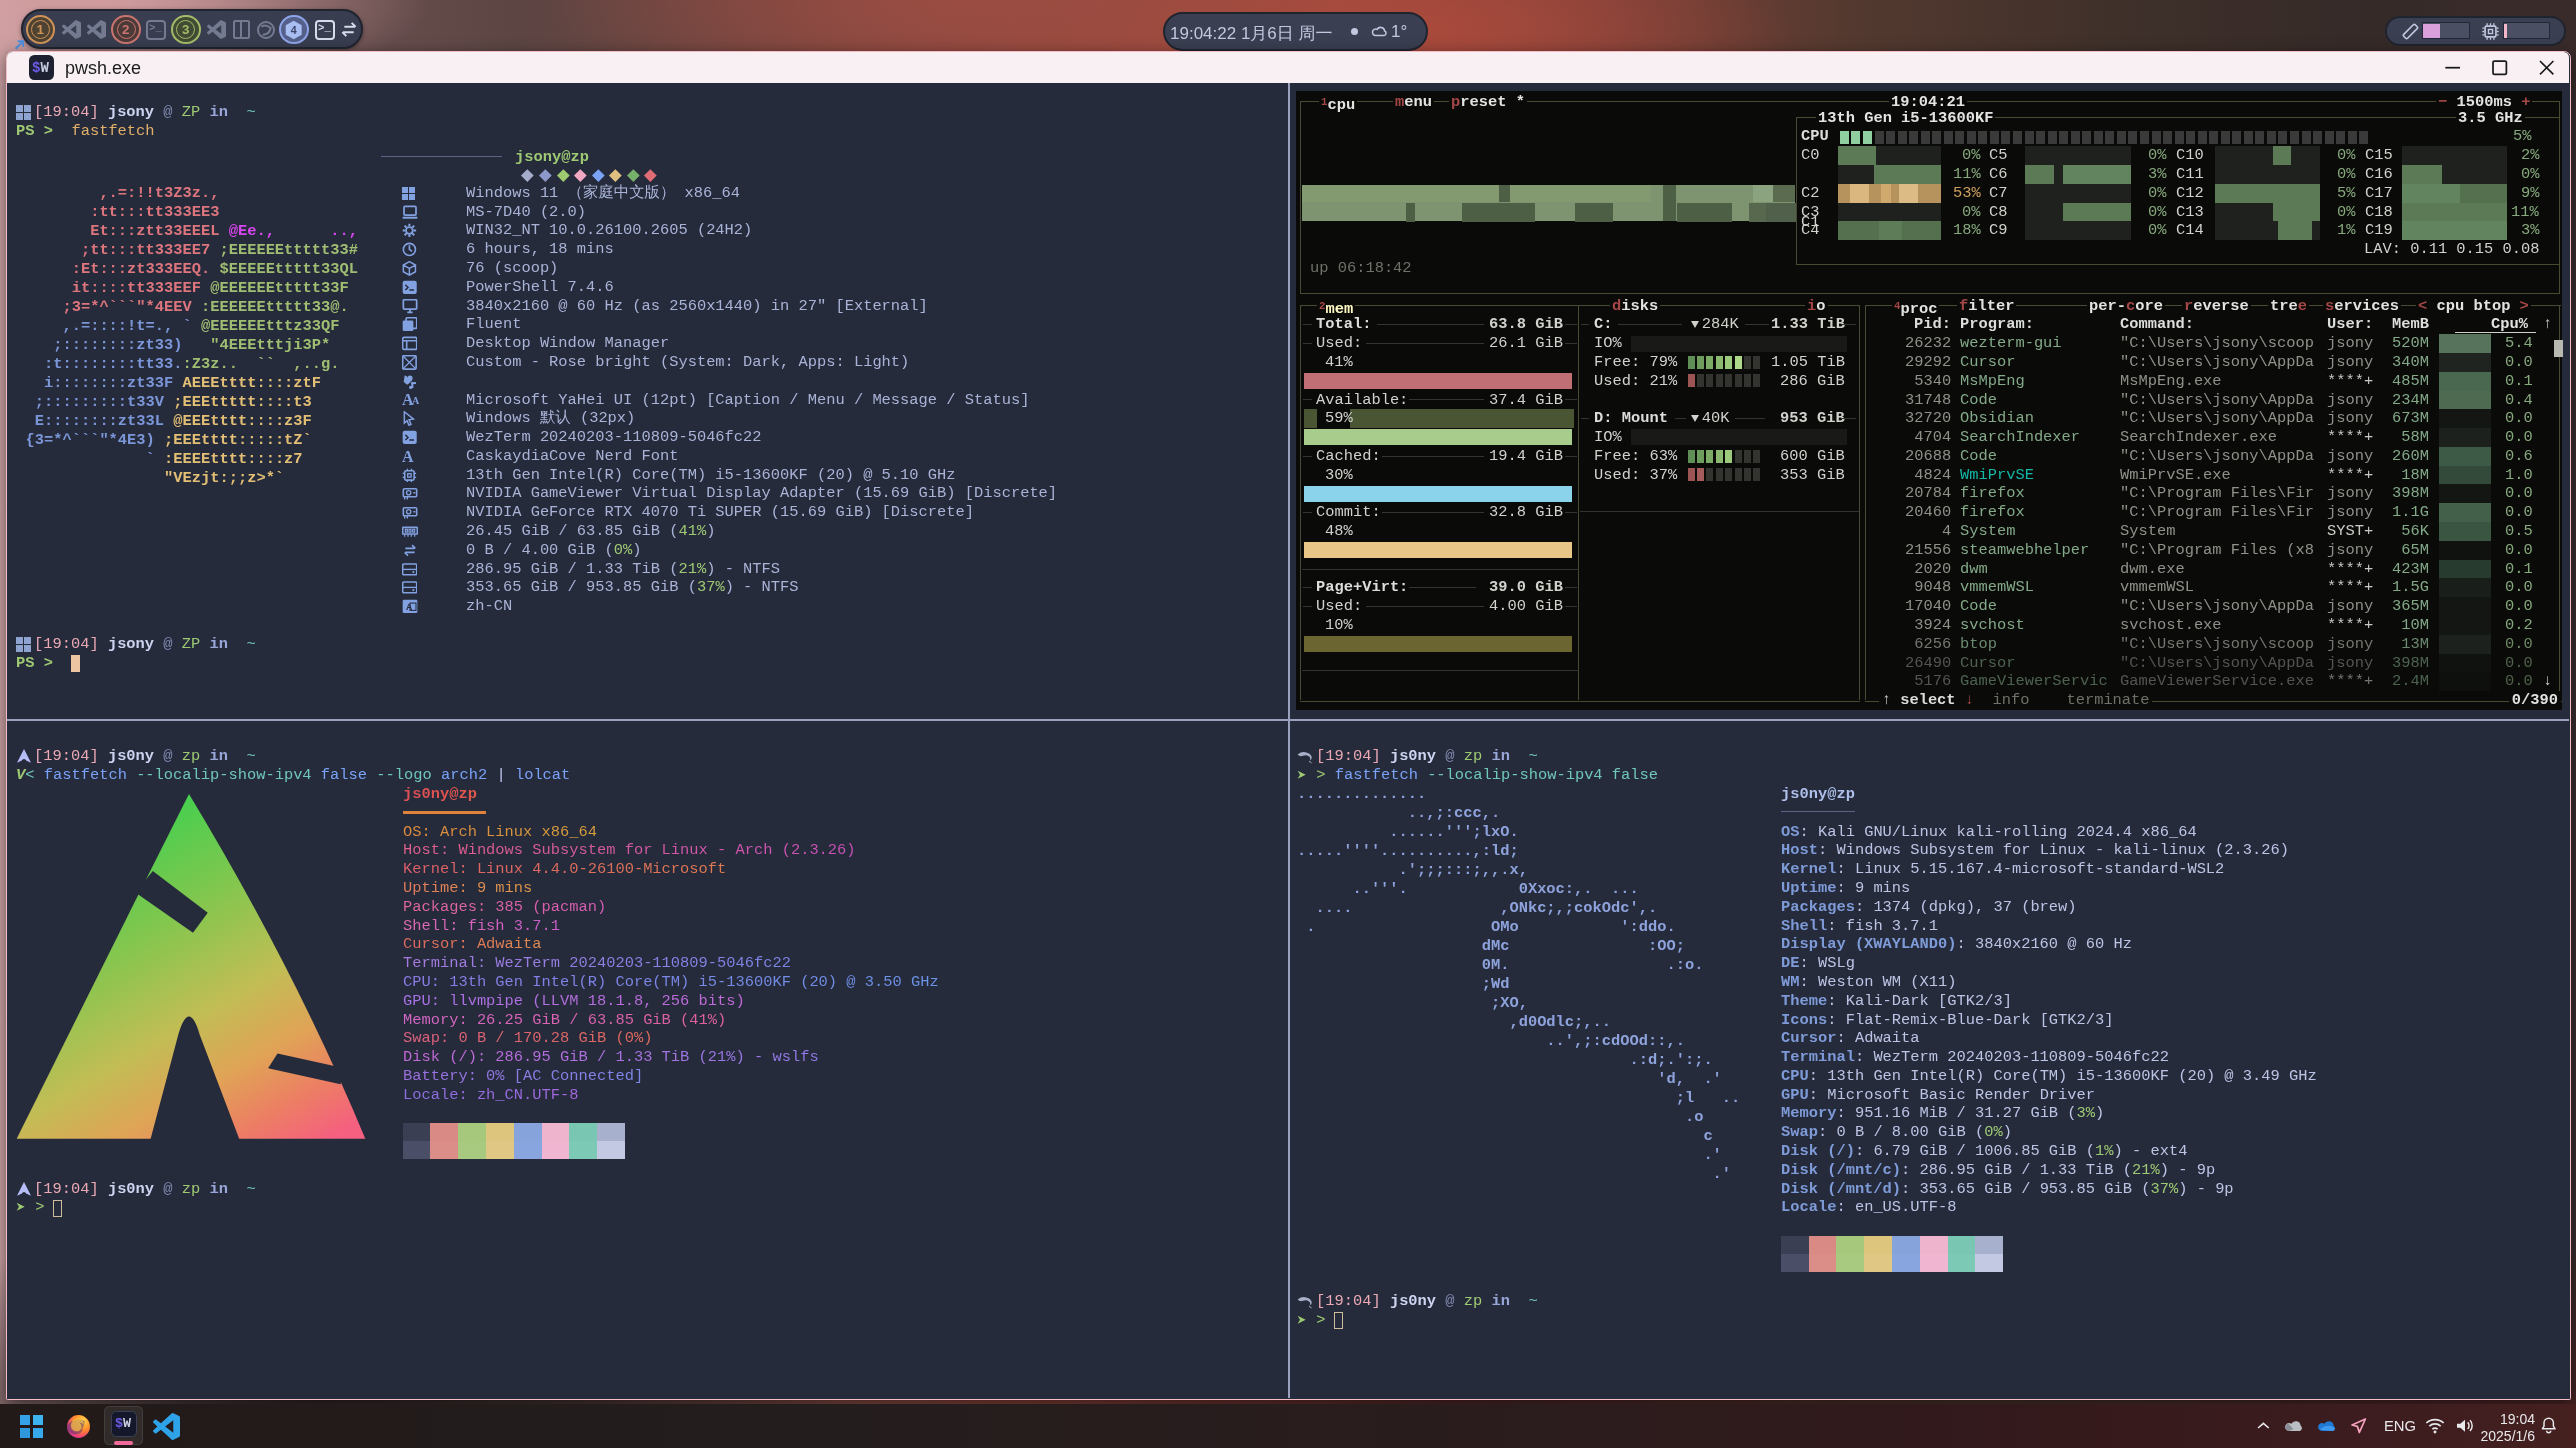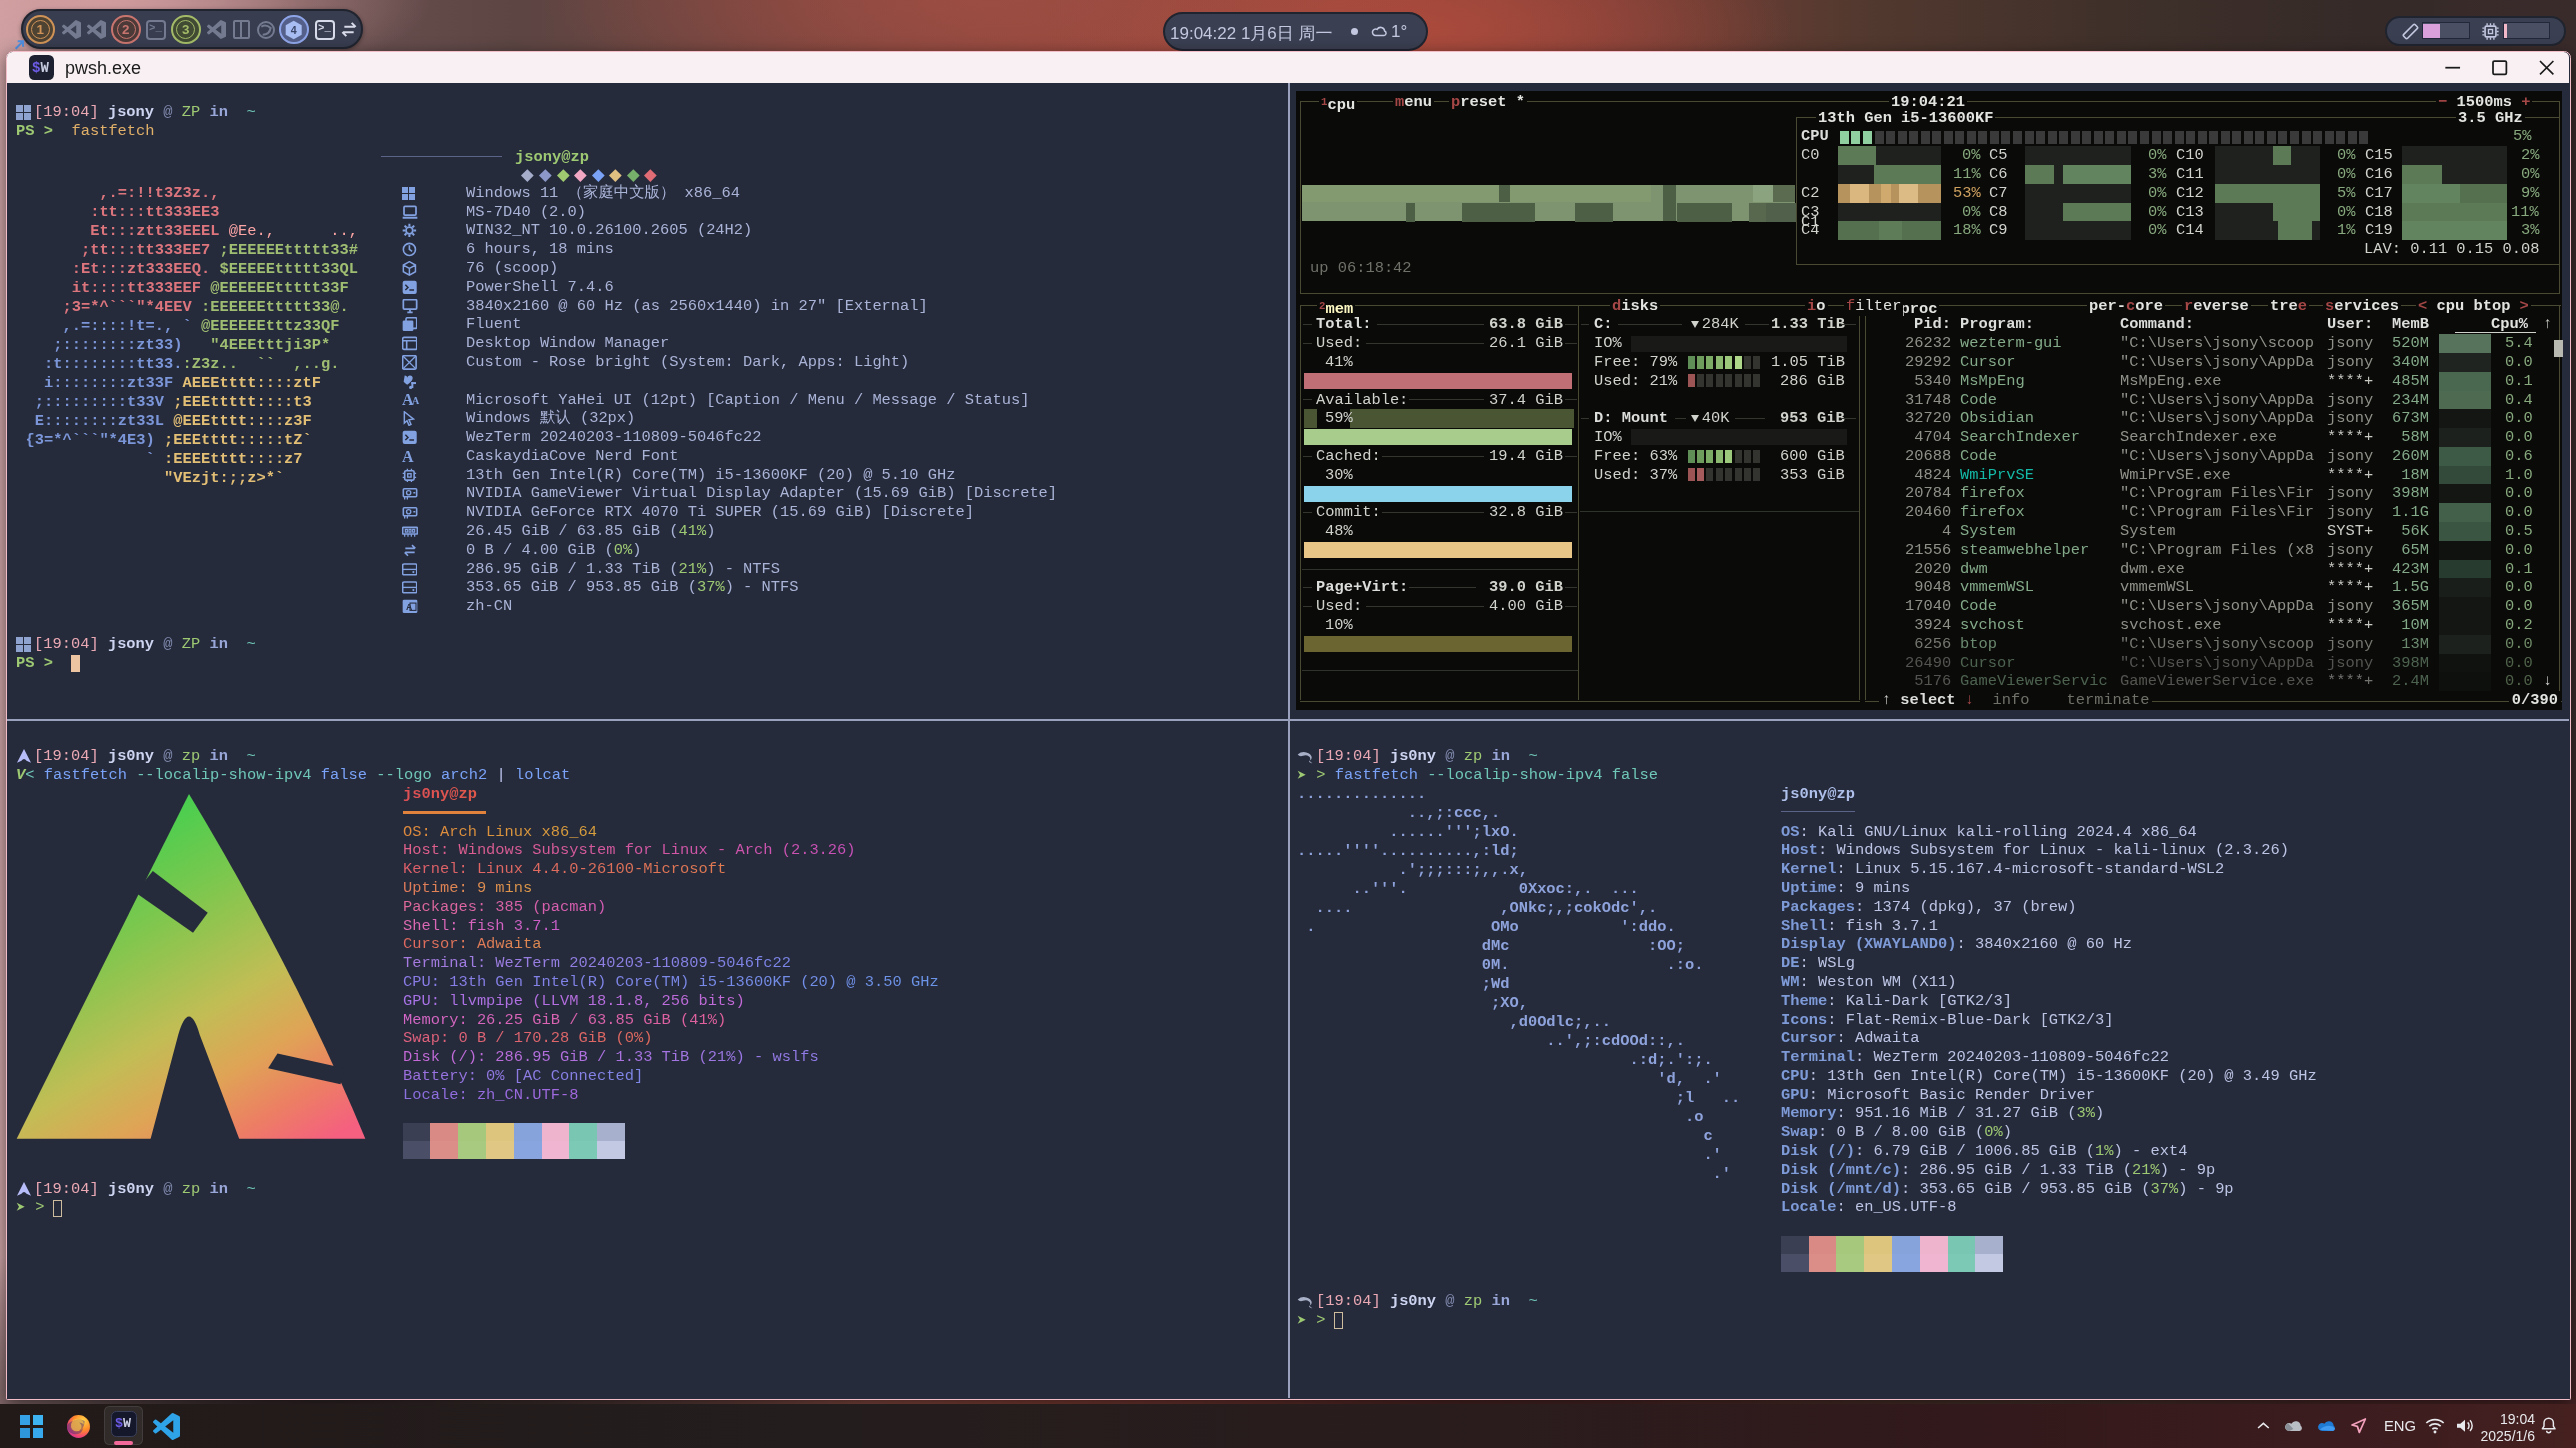--- a/index.html
+++ b/index.html
@@ -105,21 +105,21 @@
 <div class="abs" style="left:523px;top:171px;width:8.7px;height:8.7px;background:#a5adcb;transform:rotate(45deg)"></div>
 <div class="abs" style="left:541px;top:171px;width:8.7px;height:8.7px;background:#8b98c9;transform:rotate(45deg)"></div>
 <div class="abs" style="left:559px;top:171px;width:8.7px;height:8.7px;background:#9fca6f;transform:rotate(45deg)"></div>
 <div class="abs" style="left:576px;top:171px;width:8.7px;height:8.7px;background:#f2a7c3;transform:rotate(45deg)"></div>
 <div class="abs" style="left:594px;top:171px;width:8.7px;height:8.7px;background:#7aa2f7;transform:rotate(45deg)"></div>
 <div class="abs" style="left:611px;top:171px;width:8.7px;height:8.7px;background:#e0c080;transform:rotate(45deg)"></div>
 <div class="abs" style="left:629px;top:171px;width:8.7px;height:8.7px;background:#76b06a;transform:rotate(45deg)"></div>
 <div class="abs" style="left:646px;top:171px;width:8.7px;height:8.7px;background:#e06c75;transform:rotate(45deg)"></div>
 <div class="t" style="left:25.5px;top:184px;font-weight:bold"><span style="font-weight:bold;color:#dd757d;">        ,.=:!!t3Z3z.,</span><span style="font-weight:bold;color:#9fbe72;"></span>
 <span style="font-weight:bold;color:#dd757d;">       :tt:::tt333EE3</span><span style="font-weight:bold;color:#9fbe72;"></span>
-<span style="font-weight:bold;color:#dd757d;">       Et:::ztt33EEEL</span><span style="font-weight:normal;color:#fca5a5;"> @Ee.,      ..,</span>
+<span style="font-weight:bold;color:#dd757d;">       Et:::ztt33EEEL</span><span style="font-weight:bold;color:#d946ef;"> @Ee.,      ..,</span>
 <span style="font-weight:bold;color:#dd757d;">      ;tt:::tt333EE7</span><span style="font-weight:bold;color:#9fbe72;"> ;EEEEEEttttt33#</span>
 <span style="font-weight:bold;color:#dd757d;">     :Et:::zt333EEQ.</span><span style="font-weight:bold;color:#9fbe72;"> $EEEEEttttt33QL</span>
 <span style="font-weight:bold;color:#dd757d;">     it::::tt333EEF</span><span style="font-weight:bold;color:#9fbe72;"> @EEEEEEttttt33F</span>
 <span style="font-weight:bold;color:#dd757d;">    ;3=*^```"*4EEV</span><span style="font-weight:bold;color:#9fbe72;"> :EEEEEEttttt33@.</span>
 <span style="font-weight:bold;color:#7b96d8;">    ,.=::::!t=., `</span><span style="font-weight:bold;color:#9fbe72;"> @EEEEEEtttz33QF</span>
 <span style="font-weight:bold;color:#7b96d8;">   ;::::::::zt33)</span><span style="font-weight:bold;color:#9fbe72;">   "4EEEtttji3P*</span>
 <span style="font-weight:bold;color:#7b96d8;">  :t::::::::tt33.</span><span style="font-weight:bold;color:#9fbe72;">:Z3z..  ``  ,..g.</span>
 <span style="font-weight:bold;color:#7b96d8;">  i::::::::zt33F</span><span style="font-weight:bold;color:#e3bf75;"> AEEEtttt::::ztF</span>
 <span style="font-weight:bold;color:#7b96d8;"> ;:::::::::t33V</span><span style="font-weight:bold;color:#e3bf75;"> ;EEEttttt::::t3</span>
 <span style="font-weight:bold;color:#7b96d8;"> E::::::::zt33L</span><span style="font-weight:bold;color:#e3bf75;"> @EEEtttt::::z3F</span>
@@ -523,21 +523,21 @@
 <div class="abs" style="left:1580px;top:511px;width:279px;height:0.7px;background:#2e332c"></div>
 <div class="abs" style="left:1581px;top:324px;width:8px;height:1.3px;background:#35352f"></div>
 <div class="abs" style="left:1618px;top:324px;width:64px;height:1.3px;background:#35352f"></div>
 <div class="abs" style="left:1745px;top:324px;width:24px;height:1.3px;background:#35352f"></div>
 <div class="abs" style="left:1841px;top:324px;width:14.8px;height:1.3px;background:#35352f"></div>
 <div class="abs" style="left:1581px;top:418px;width:8px;height:1.3px;background:#35352f"></div>
 <div class="abs" style="left:1675px;top:418px;width:10.7px;height:1.3px;background:#35352f"></div>
 <div class="abs" style="left:1735px;top:418px;width:29.5px;height:1.3px;background:#35352f"></div>
 <div class="abs" style="left:1841px;top:418px;width:14.8px;height:1.3px;background:#35352f"></div>
 <div class="b" style="left:1892px;top:297px;background:#0a0a09;padding:0 2px;font-weight:bold"><span style="color:#a54747;font-size:10.7px;vertical-align:4px">4</span><span style="color:#e2e4e0">proc</span></div>
-<div class="b" style="left:1844px;top:297px;background:#0a0a09;padding:0 2px;font-weight:normal"><span style="color:#a54747">f</span><span style="color:#e2e4e0">ilter</span></div>
+<div class="b" style="left:1957px;top:297px;background:#0a0a09;padding:0 2px;font-weight:bold"><span style="color:#a54747">f</span><span style="color:#e2e4e0">ilter</span></div>
 <div class="b" style="left:2087px;top:297px;background:#0a0a09;padding:0 2px;font-weight:bold"><span style="color:#e2e4e0">per-</span><span style="color:#a54747">c</span><span style="color:#e2e4e0">ore</span></div>
 <div class="b" style="left:2182px;top:297px;background:#0a0a09;padding:0 2px;font-weight:bold"><span style="color:#a54747">r</span><span style="color:#e2e4e0">everse</span></div>
 <div class="b" style="left:2268px;top:297px;background:#0a0a09;padding:0 2px;font-weight:bold"><span style="color:#e2e4e0">tre</span><span style="color:#a54747">e</span></div>
 <div class="b" style="left:2323px;top:297px;background:#0a0a09;padding:0 2px;font-weight:bold"><span style="color:#a54747">s</span><span style="color:#e2e4e0">ervices</span></div>
 <div class="b" style="left:2416px;top:297px;background:#0a0a09;padding:0 2px;font-weight:bold"><span style="color:#a54747">&lt;</span><span style="color:#e2e4e0"> cpu btop </span><span style="color:#a54747">&gt;</span></div>
 <div class="b" style="left:1914px;top:315px;"><span class="bb">Pid:</span></div>
 <div class="b" style="left:1960px;top:315px;"><span class="bb">Program:</span></div>
 <div class="b" style="left:2120px;top:315px;"><span class="bb">Command:</span></div>
 <div class="b" style="left:2327px;top:315px;"><span class="bb">User:</span></div>
 <div class="b" style="left:2392px;top:315px;"><span class="bb">MemB</span></div>

